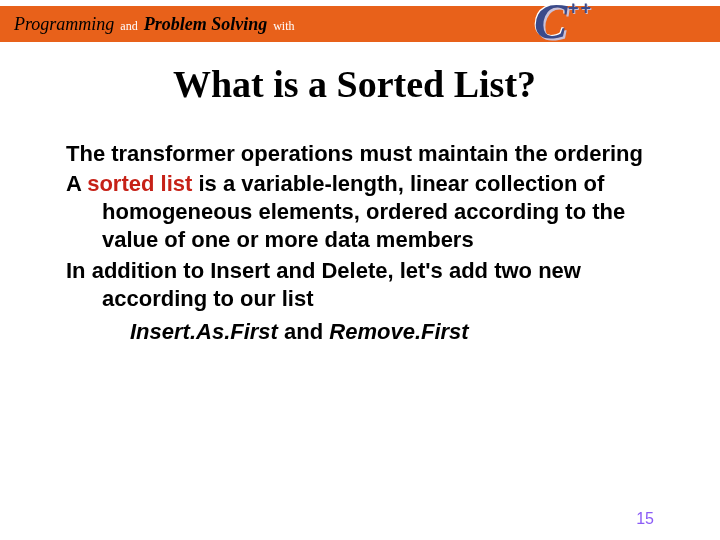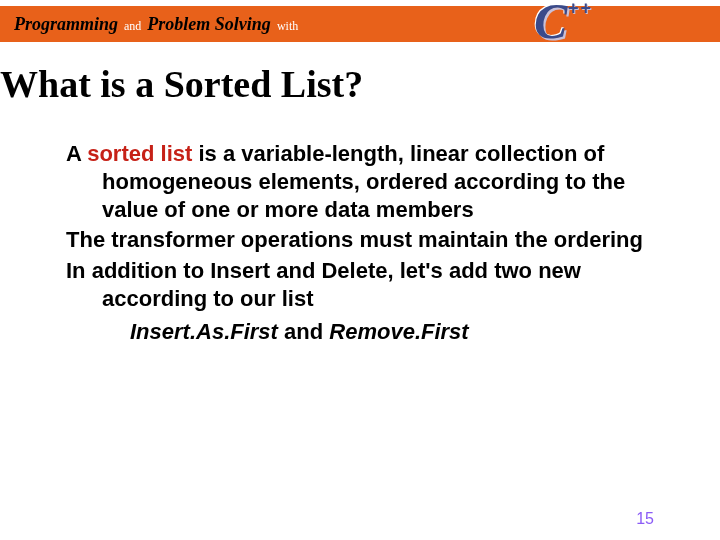--- a/index.html
+++ b/index.html
@@ -1,26 +1,26 @@
 <!DOCTYPE html>
 <html><head>
 <meta charset="utf-8">
 <style>
   html,body{margin:0;padding:0;width:720px;height:540px;background:#fff;font-family:Arial,Helvetica,sans-serif;overflow:hidden}
   .banner{position:relative;width:100%;height:48px;background:#fff}
   .banner-strip{position:absolute;left:0;top:6px;width:720px;height:36px;background:#e8611a;display:flex;align-items:center}
   .banner-text{margin-left:14px;font-family:Georgia,'Times New Roman',serif;color:#fff;display:flex;align-items:baseline;gap:6px}
-  .bt-prog{color:#000;font-weight:bold;font-style:italic;font-size:18px}
+  .bt-prog{color:#000;font-weight:normal;font-style:italic;font-size:18px}
   .bt-and{color:#fff;font-size:12px;font-weight:normal}
   .bt-ps{color:#000;font-weight:bold;font-style:italic;font-size:18px}
   .bt-with{color:#fff;font-size:12px;}
   .logo{position:absolute;right:128px;top:-2px;width:58px;height:54px}
   .c-letter{font-family:Georgia,serif;font-size:50px;font-weight:bold;font-style:italic;color:#3a4a8a;text-shadow:2px 2px 0 #c8c0d8, -1px -1px 0 #fff;position:absolute;left:0;top:-6px}
   .pp{position:absolute;left:34px;top:0;font-family:Arial,sans-serif;font-weight:bold;font-size:18px;color:#3a4a8a;text-shadow:1px 1px 0 #c8c0d8;letter-spacing:2px}
-  .title{font-family:'Times New Roman',Times,serif;font-weight:bold;font-size:38px;color:#000;text-align:left;margin:14px 11px 34px 0}
+  .title{font-family:'Times New Roman',Times,serif;font-weight:bold;font-size:38px;color:#000;text-align:center;margin:14px 11px 34px 0}
   .body{margin:0 62px 0 66px}
   .para{font-family:Arial,Helvetica,sans-serif;font-size:22px;font-weight:bold;color:#000;line-height:1.28;margin:0 0 2px 0;text-indent:-36px;padding-left:36px}
   .red{color:#c62117}
   .ops{font-family:Arial,Helvetica,sans-serif;font-size:22px;font-weight:bold;font-style:italic;color:#000;margin:6px 0 0 64px}
   .pagenum{position:absolute;right:66px;bottom:12px;font-family:Liberation Sans, sans-serif;font-size:16px;color:#8b5cf6}
   .slide{position:relative;width:720px;height:540px}
 </style>
 </head>
 <body>
 
@@ -36,20 +36,20 @@
     </div>
     <div class="logo">
       <span class="c-letter">C</span>
       <span class="pp">++</span>
     </div>
   </div>
 
   <div class="title">What is a Sorted List?</div>
 
   <div class="body">
+    <p class="para">The transformer operations must maintain the ordering</p>
     <p class="para"><span>A </span><span class="red">sorted list</span><span> is a variable-length, linear collection of homogeneous elements, ordered according to the value of one or more data members</span></p>
-    <p class="para">The transformer operations must maintain the ordering</p>
     <p class="para">In addition to Insert and Delete, let's add two new according to our list</p>
     <div class="ops"><span>Insert.As.First</span><span style="font-style:normal"> and </span><span>Remove.First</span></div>
   </div>
 
   <div class="pagenum">15</div>
 </div>
 
 </body></html>

